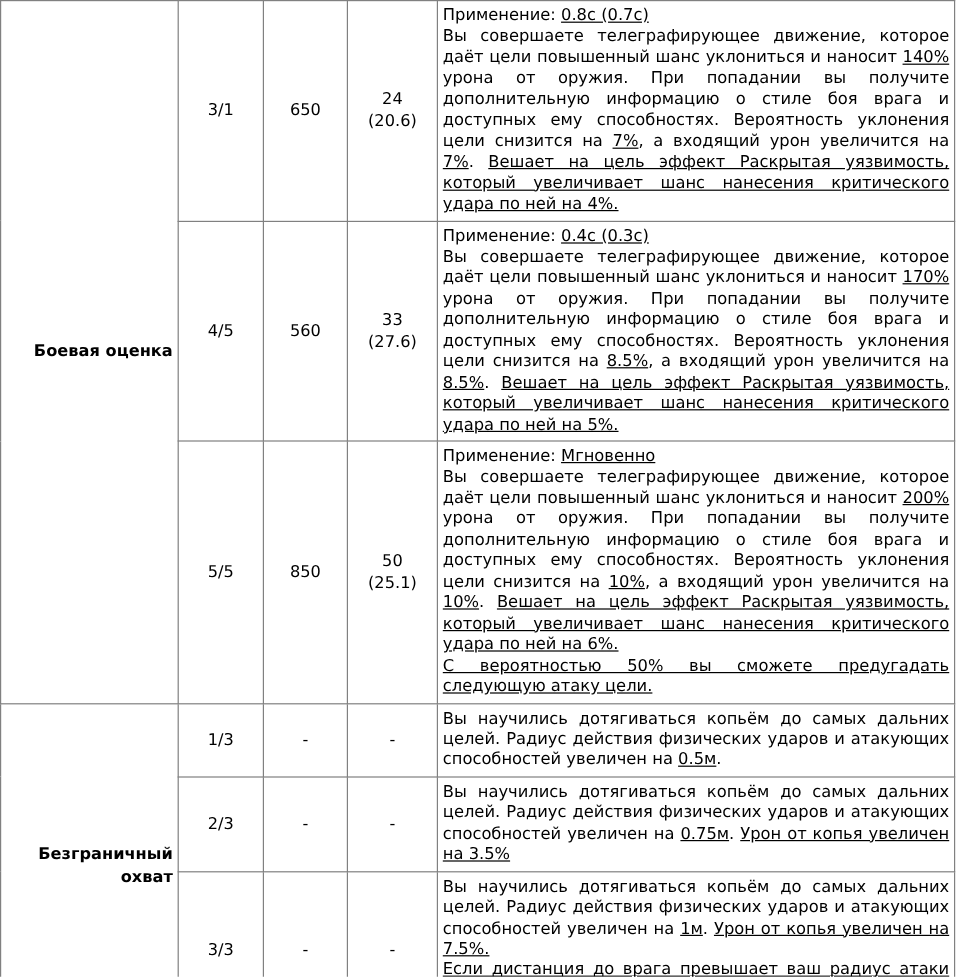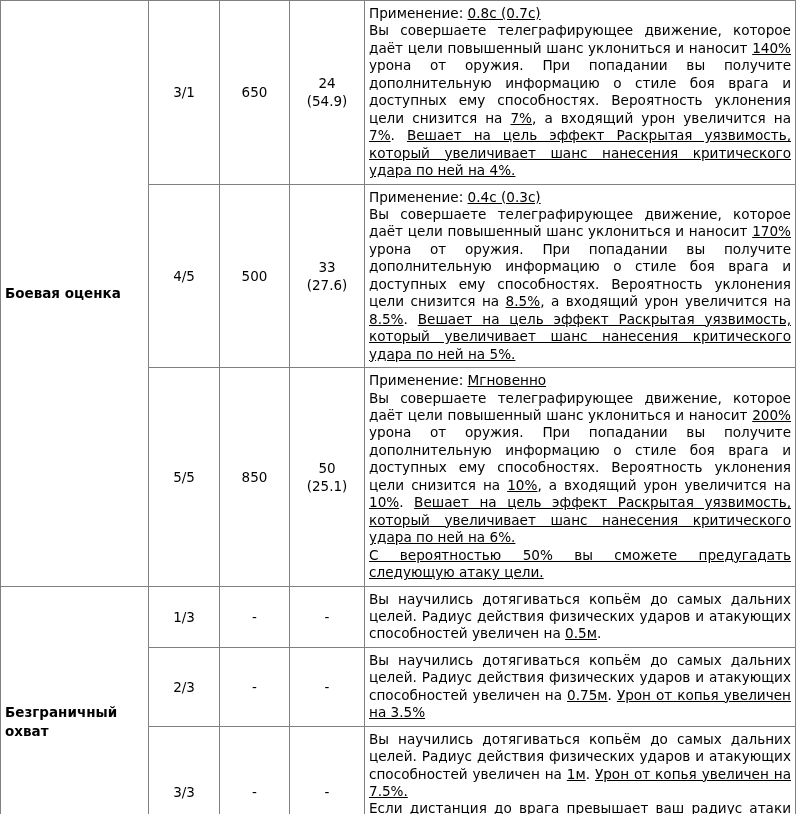--- a/index.html
+++ b/index.html
@@ -27,21 +27,21 @@
     background: #ffffff;
   }
   
   col.c-name  { width: 148px; }
   col.c-rank  { width: 71px; }
   col.c-cost  { width: 70px; }
   col.c-cd    { width: 75px; }
   col.c-desc  { width: 431px; }
 
   td.name-cell {
-    text-align: left;
+    text-align: right;
     font-weight: bold;
     font-size: 13.5px;
     line-height: 1.35;
     padding: 2px 4px;
   }
   td.num-cell {
     text-align: center;
     font-size: 13.5px;
     line-height: 1.35;
     padding: 2px 2px;
@@ -78,30 +78,30 @@
   </colgroup>
   <tbody id="table-body">
       <tr>
         <td class="name-cell" rowspan="3">
           <div>Боевая оценка</div>
         </td>
         <td class="num-cell">3/1</td>
         <td class="num-cell">650</td>
         <td class="num-cell">
           <div>24</div>
-          <div>(54.9)</div>
+          <div>(20.6)</div>
         </td>
         <td class="desc-cell">
           <p><span>Применение: </span><span class="u">0.8с (0.7с)</span></p>
           <p><span>Вы совершаете телеграфирующее движение, которое даёт цели повышенный шанс уклониться и наносит </span><span class="u">140%</span><span> урона от оружия. При попадании вы получите дополнительную информацию о стиле боя врага и доступных ему способностях. Вероятность уклонения цели снизится на </span><span class="u">7%</span><span>, а входящий урон увеличится на </span><span class="u">7%</span><span>. </span><span class="u">Вешает на цель эффект Раскрытая уязвимость, который увеличивает шанс нанесения критического удара по ней на 4%.</span></p>
         </td>
       </tr>
       <tr>
         <td class="num-cell">4/5</td>
-        <td class="num-cell">500</td>
+        <td class="num-cell">560</td>
         <td class="num-cell">
           <div>33</div>
           <div>(27.6)</div>
         </td>
         <td class="desc-cell">
           <p><span>Применение: </span><span class="u">0.4с (0.3с)</span></p>
           <p><span>Вы совершаете телеграфирующее движение, которое даёт цели повышенный шанс уклониться и наносит </span><span class="u">170%</span><span> урона от оружия. При попадании вы получите дополнительную информацию о стиле боя врага и доступных ему способностях. Вероятность уклонения цели снизится на </span><span class="u">8.5%</span><span>, а входящий урон увеличится на </span><span class="u">8.5%</span><span>. </span><span class="u">Вешает на цель эффект Раскрытая уязвимость, который увеличивает шанс нанесения критического удара по ней на 5%.</span></p>
         </td>
       </tr>
       <tr>

